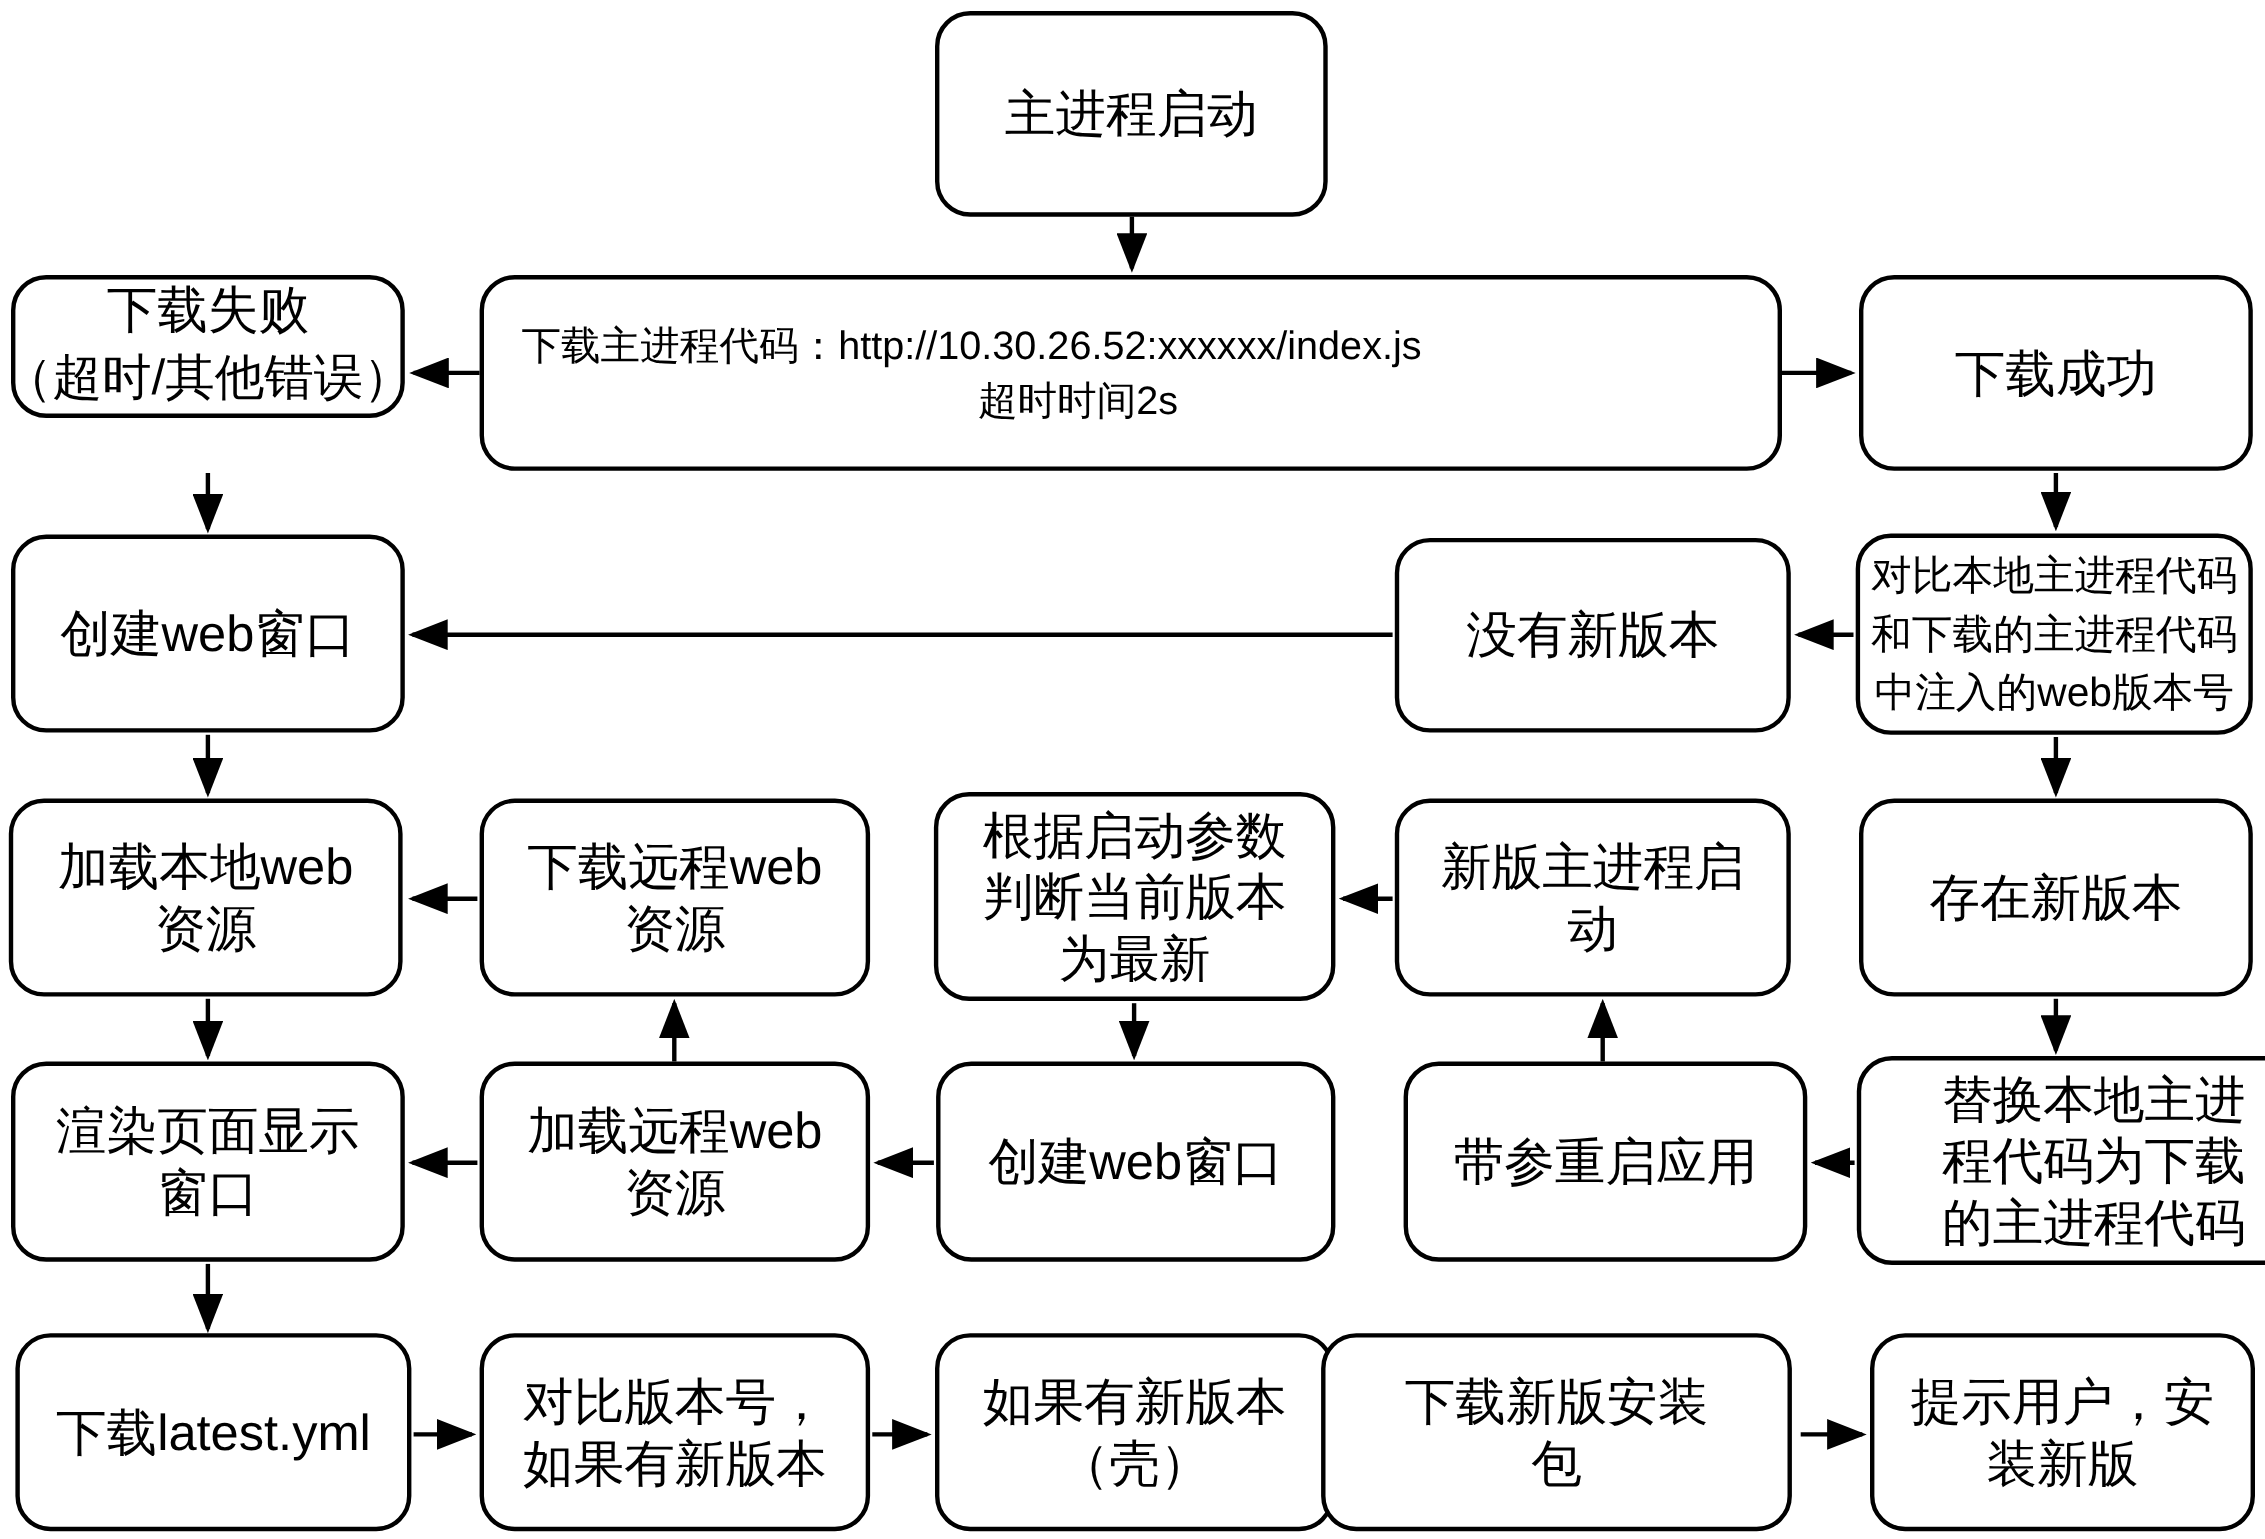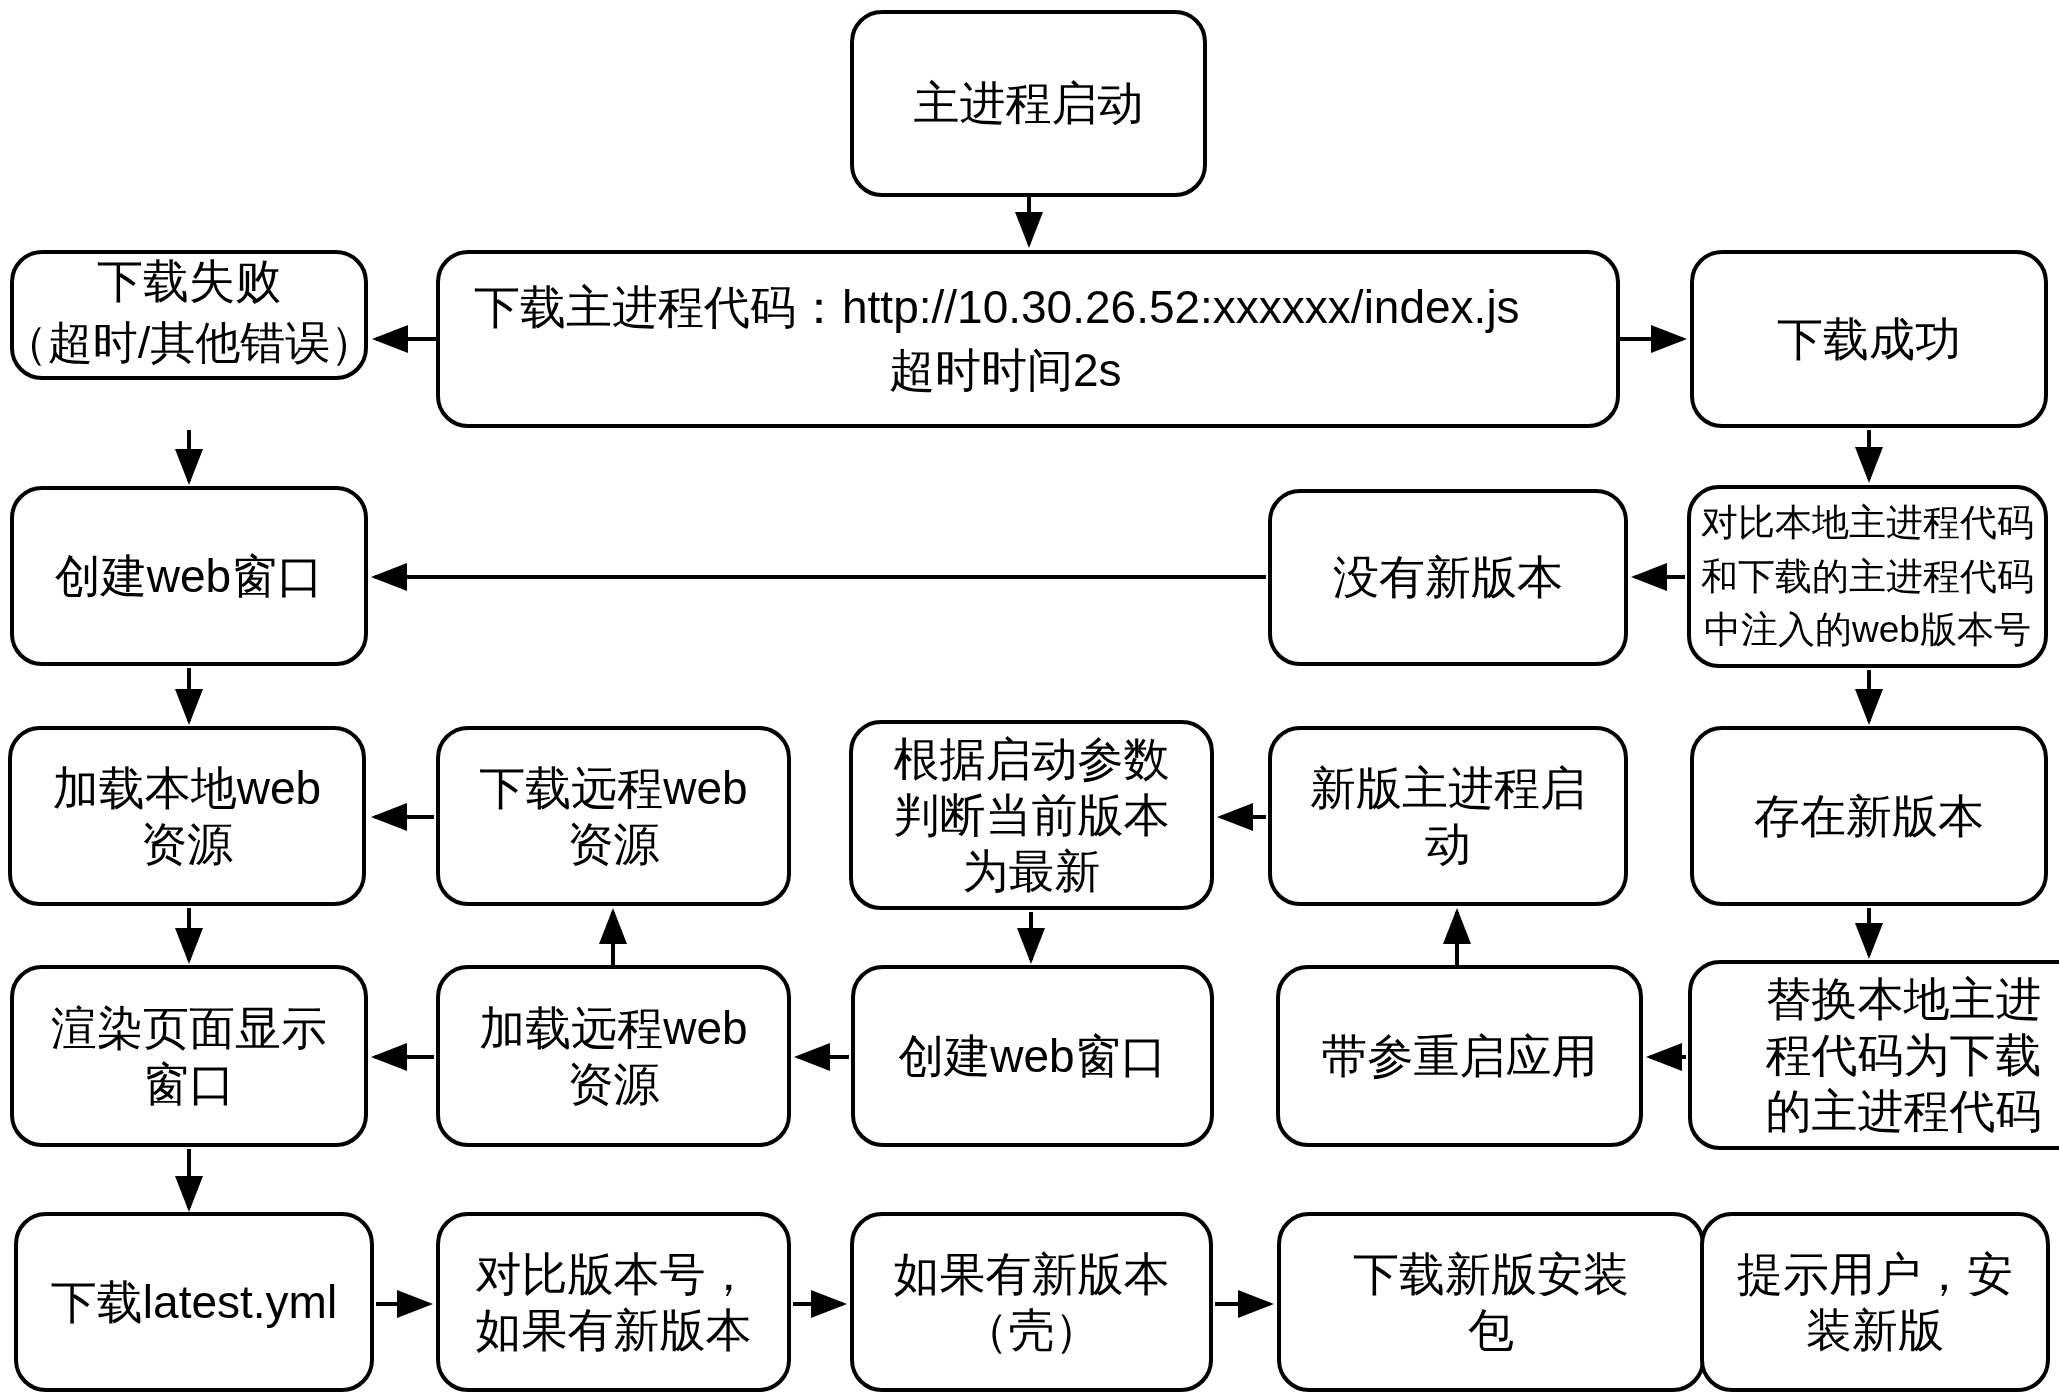--- a/index.html
+++ b/index.html
@@ -13,21 +13,21 @@
   .node{
     position:absolute;box-sizing:border-box;
     border:4.5px solid #000;border-radius:32px;background:#fff;
     display:flex;flex-direction:column;justify-content:center;align-items:center;
     font-size:46px;font-weight:500;line-height:1.22;text-align:right;
     padding:0 10px;white-space:nowrap;
   }
   .ln{display:block;}
   .ln.small{font-size:45px;line-height:1.5;}
   .ln.mid{font-size:37px;line-height:1.45;}
-  .node-big{align-items:flex-start;padding-left:34px;font-size:46px;line-height:1.38;}
+  .node-big{align-items:flex-start;padding-left:34px;font-size:36px;line-height:1.38;}
   .node-big .row2{margin-left:415px;}
   .url-text{font-weight:400;}
 </style>
 </head>
 <body>
 
 <div class="canvas">
 
   <svg class="edges" id="edge-layer" width="2059" height="1399" viewBox="0 0 2059 1399" xmlns="http://www.w3.org/2000/svg">
     <defs>
@@ -134,21 +134,21 @@
     <div class="ln">下载latest.yml</div>
   </div>
   <div class="node" style="left:436px;top:1212px;width:355px;height:180px">
     <div class="ln">对比版本号，</div>
     <div class="ln">如果有新版本</div>
   </div>
   <div class="node" style="left:850px;top:1212px;width:363px;height:180px">
     <div class="ln">如果有新版本</div>
     <div class="ln">（壳）</div>
   </div>
-  <div class="node" style="left:1277px;top:1212px;width:428px;height:180px">
+  <div class="node" style="left:1201px;top:1212px;width:428px;height:180px">
     <div class="ln">下载新版安装</div>
     <div class="ln">包</div>
   </div>
   <div class="node" style="left:1700px;top:1212px;width:350px;height:180px">
     <div class="ln">提示用户，安</div>
     <div class="ln">装新版</div>
   </div>
 
 </div>
 

